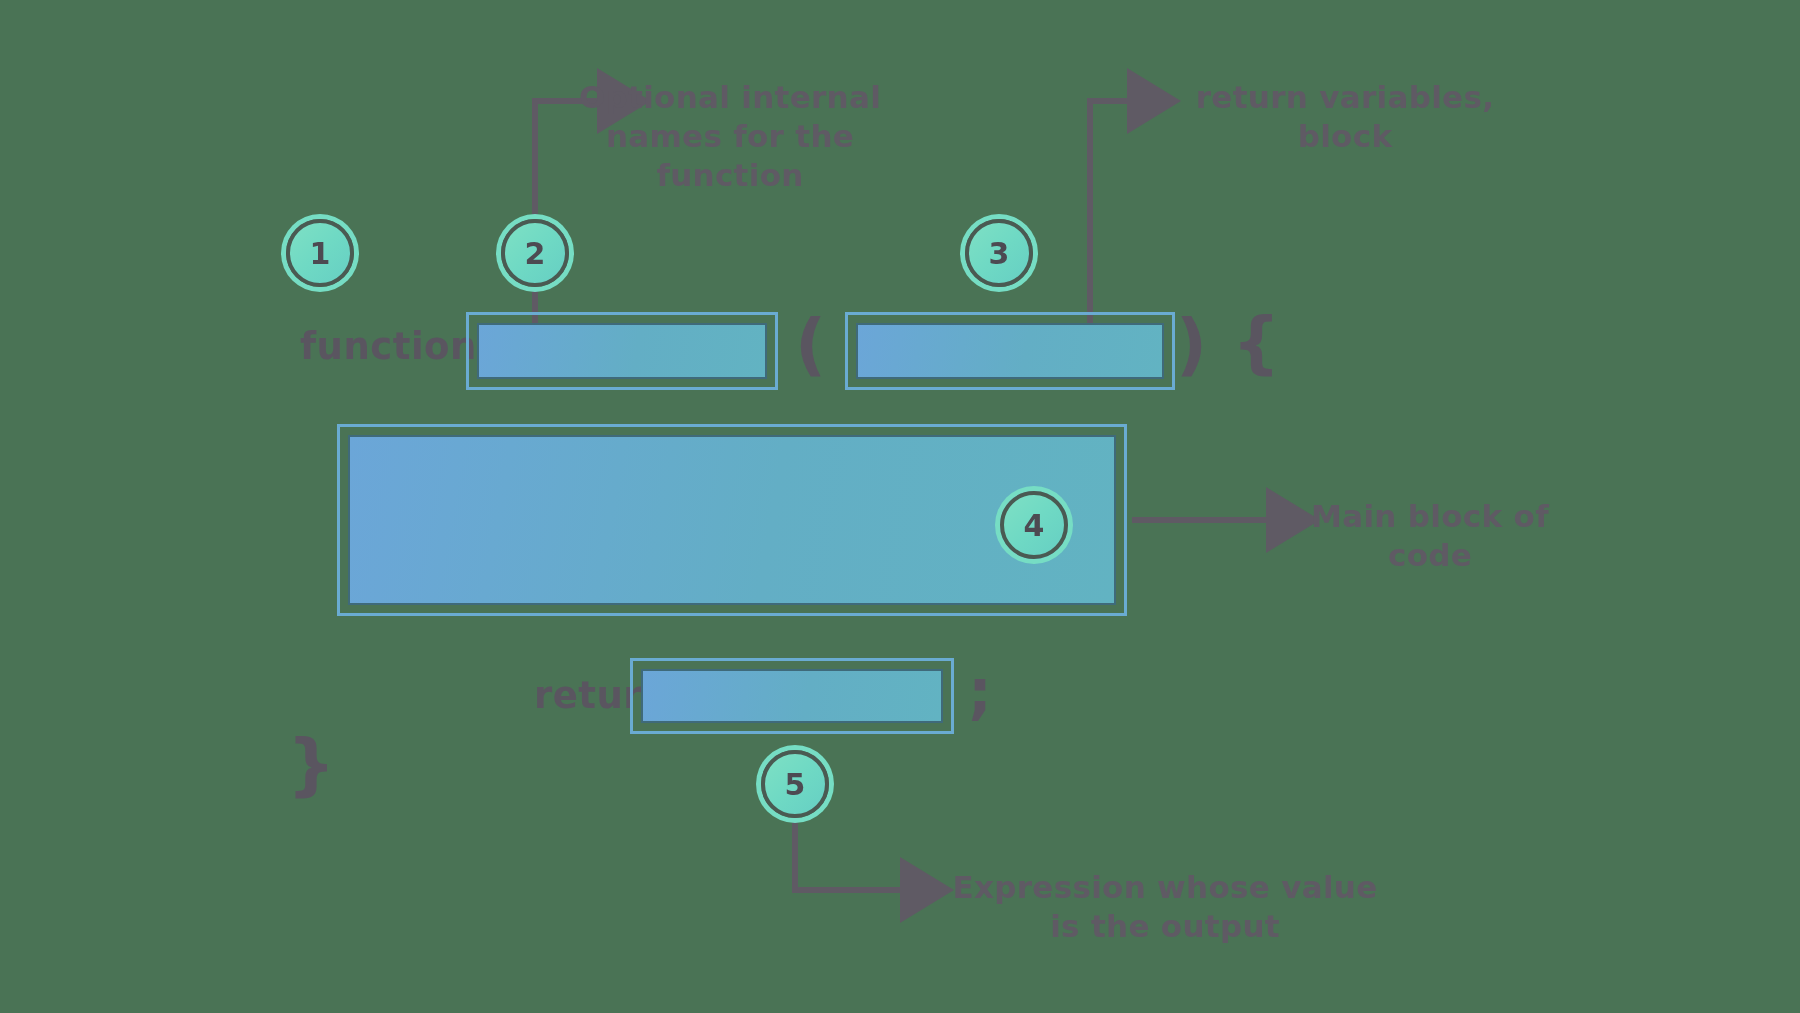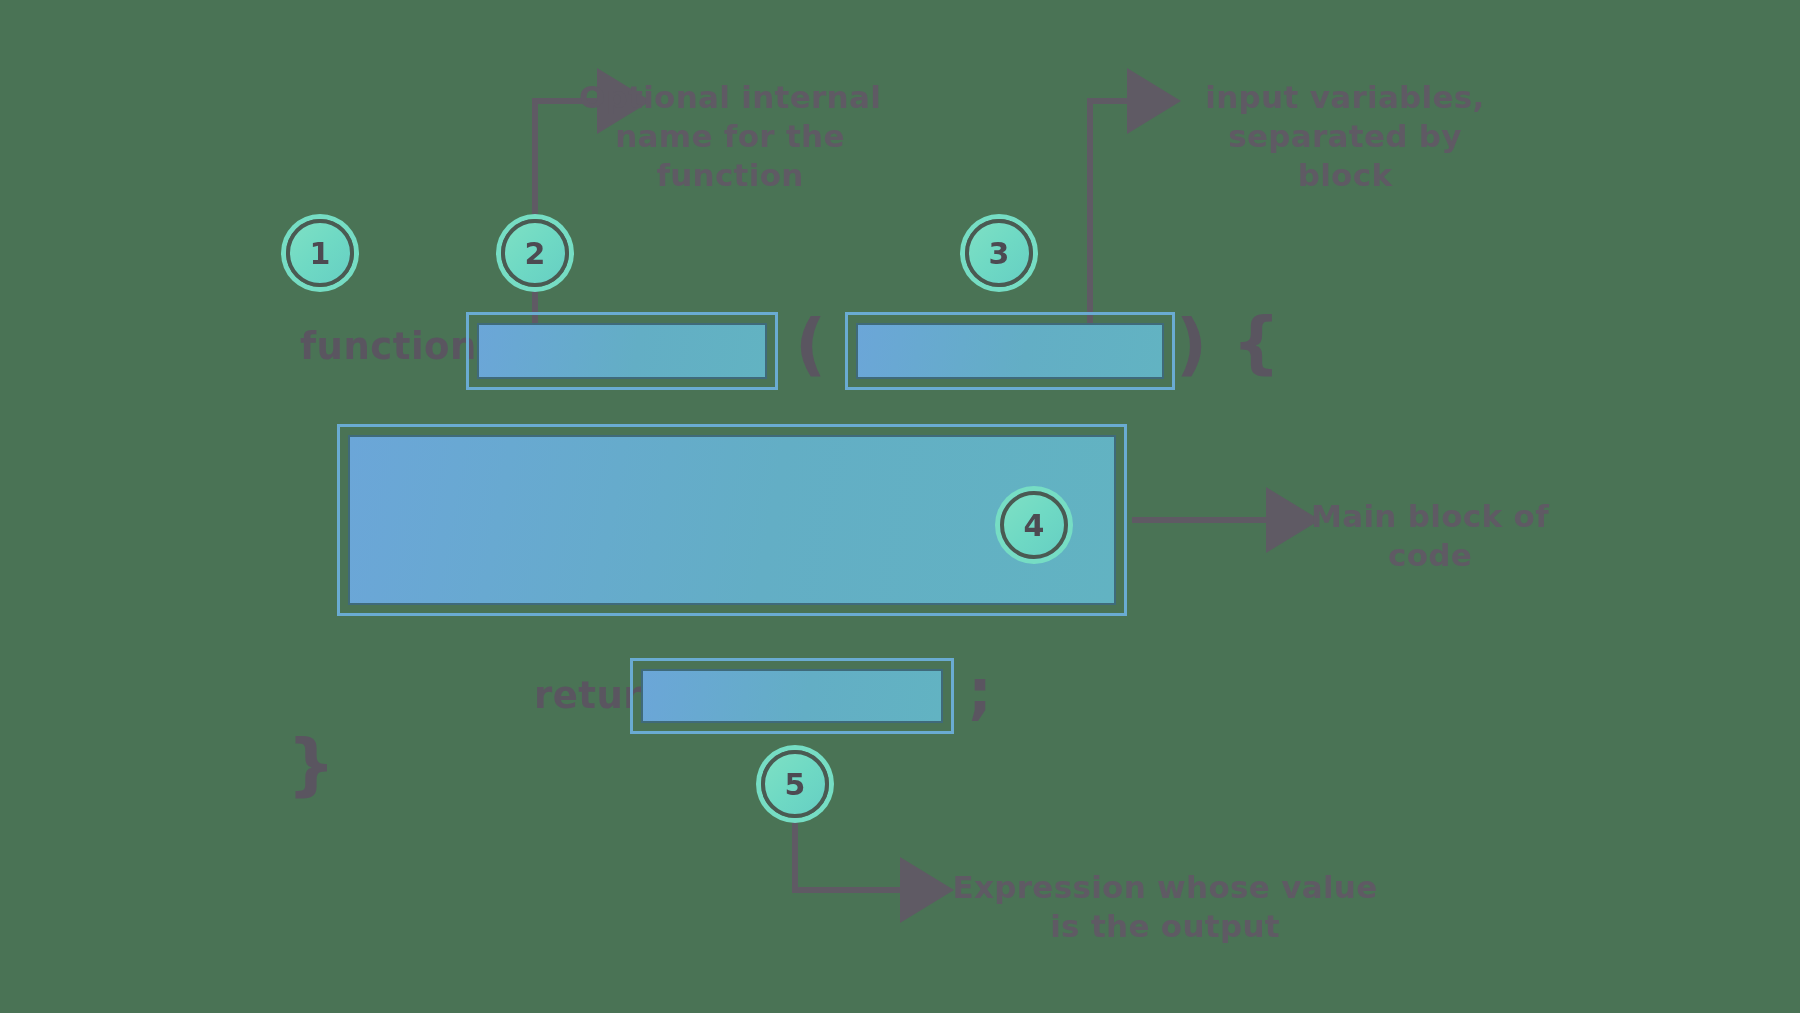--- a/index.html
+++ b/index.html
@@ -97,27 +97,26 @@
 
     <path d="M1090 330 L1090 101 L1133 101" fill="none" stroke="#5f5a64" stroke-width="6" marker-end="url(#ah)"></path>
 
     <path d="M1132 520 L1272 520" fill="none" stroke="#5f5a64" stroke-width="6" marker-end="url(#ah)"></path>
 
     <path d="M795 755 L795 890 L906 890" fill="none" stroke="#5f5a64" stroke-width="6" marker-end="url(#ah)"></path>
   </svg>
 
   <div class="note" style="left:560px; top:78px; width:340px;">
     <div>Optional internal</div>
-    <div>name for the</div>
+    <div>names for the</div>
     <div>function</div>
   </div>
 
   <div class="note" style="left:1130px; top:78px; width:430px;">
-    <div>input variables,</div>
-    <div>separated by</div>
+    <div>return variables,</div>
     <div>block</div>
   </div>
 
   <div class="note" style="left:1280px; top:497px; width:300px;">
     <div>Main block of</div>
     <div>code</div>
   </div>
 
   <div class="note" style="left:930px; top:868px; width:470px;">
     <div>Expression whose value</div>

